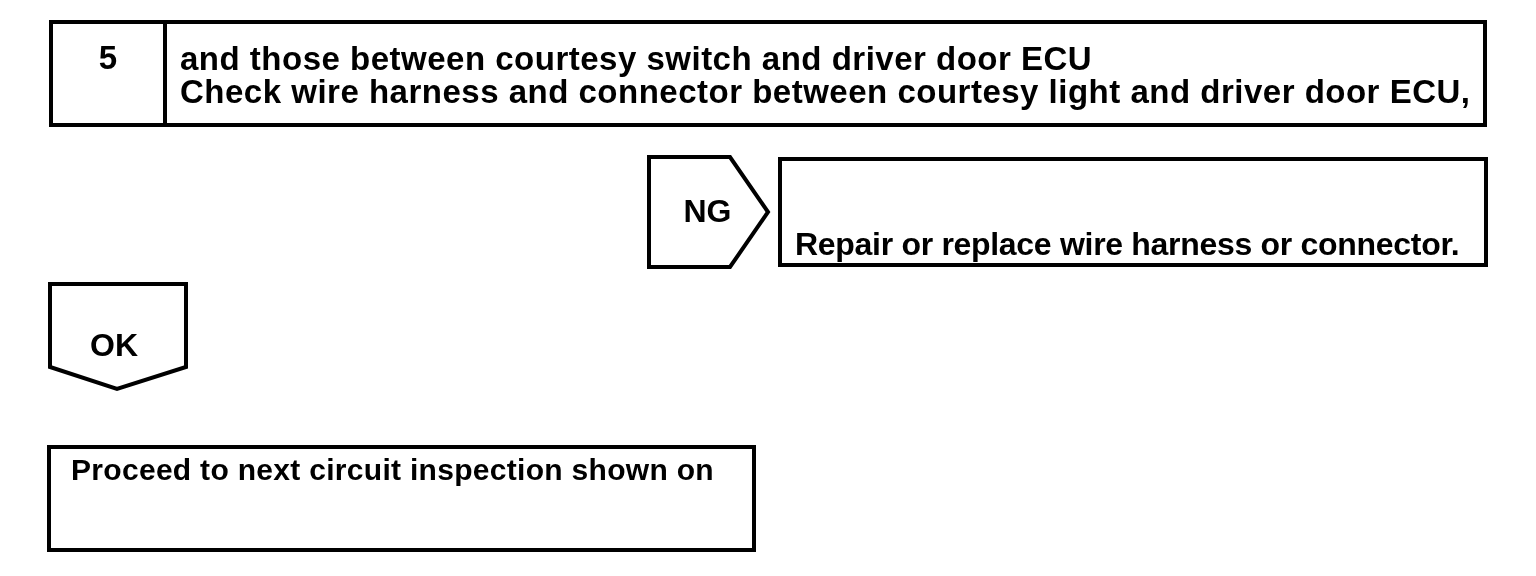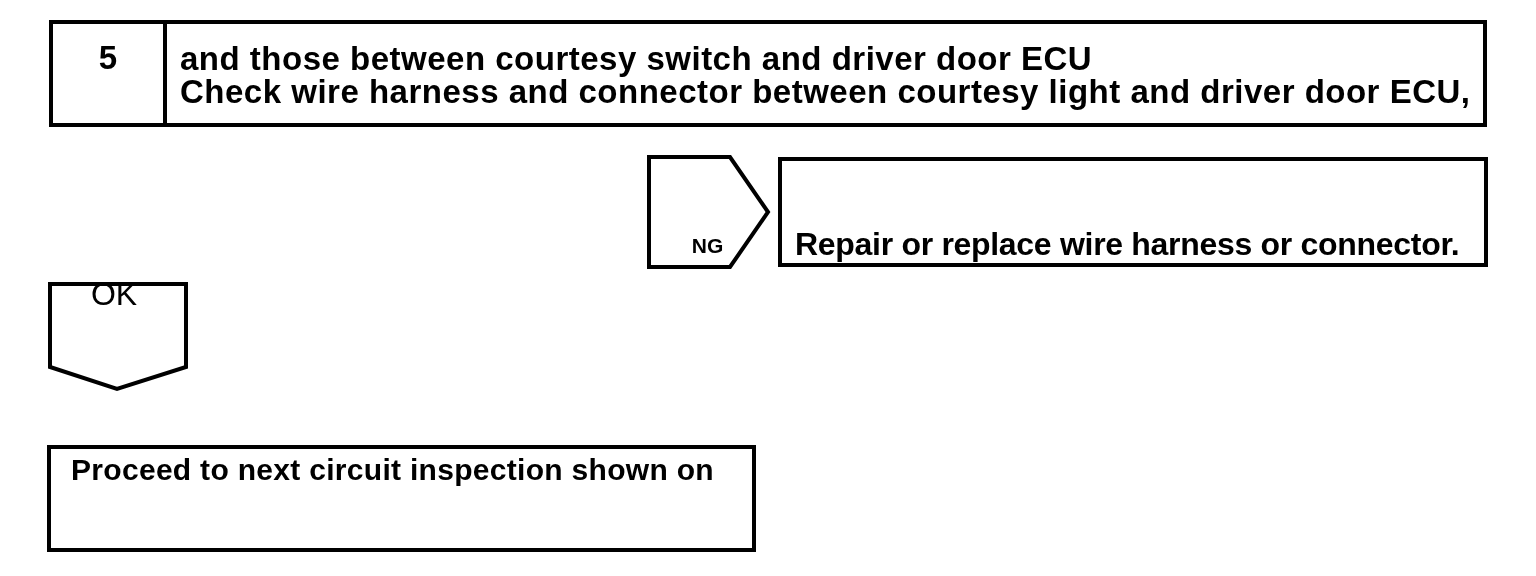--- a/index.html
+++ b/index.html
@@ -46,40 +46,40 @@
     letter-spacing: 0.5px;
     white-space: nowrap;
   }
   
   .ng-shape-svg { position: absolute; left: 647px; top: 155px; }
   .ng-label {
     position: absolute;
     left: 647px; top: 155px;
     width: 121px; height: 112px;
     display: flex; align-items: center; justify-content: center;
-    font-size: 21px; font-weight: 700; margin-top: 35px;
+    font-size: 32px; font-weight: 700;
   }
   .repair-box {
     left: 778px; top: 157px;
     width: 710px; height: 110px;
     display: flex; align-items: flex-end;
     padding-left: 13px;
     font-size: 32px;
     font-weight: 700;
     letter-spacing: -0.3px;
     white-space: nowrap;
   }
   
   .ok-shape-svg { position: absolute; left: 48px; top: 282px; }
   .ok-label {
     position: absolute;
     left: 44px; top: 276px;
     width: 140px; height: 88px;
-    display: flex; align-items: flex-start; justify-content: center;
-    font-size: 32px; font-weight: 400;
+    display: flex; align-items: flex-end; justify-content: center;
+    font-size: 32px; font-weight: 700;
   }
   .proceed-box {
     left: 47px; top: 445px;
     width: 709px; height: 107px;
     padding: 5px 6px 0 20px;
     font-size: 30px;
     font-weight: 700;
     line-height: 32px;
     letter-spacing: 0.3px;
     white-space: nowrap;

